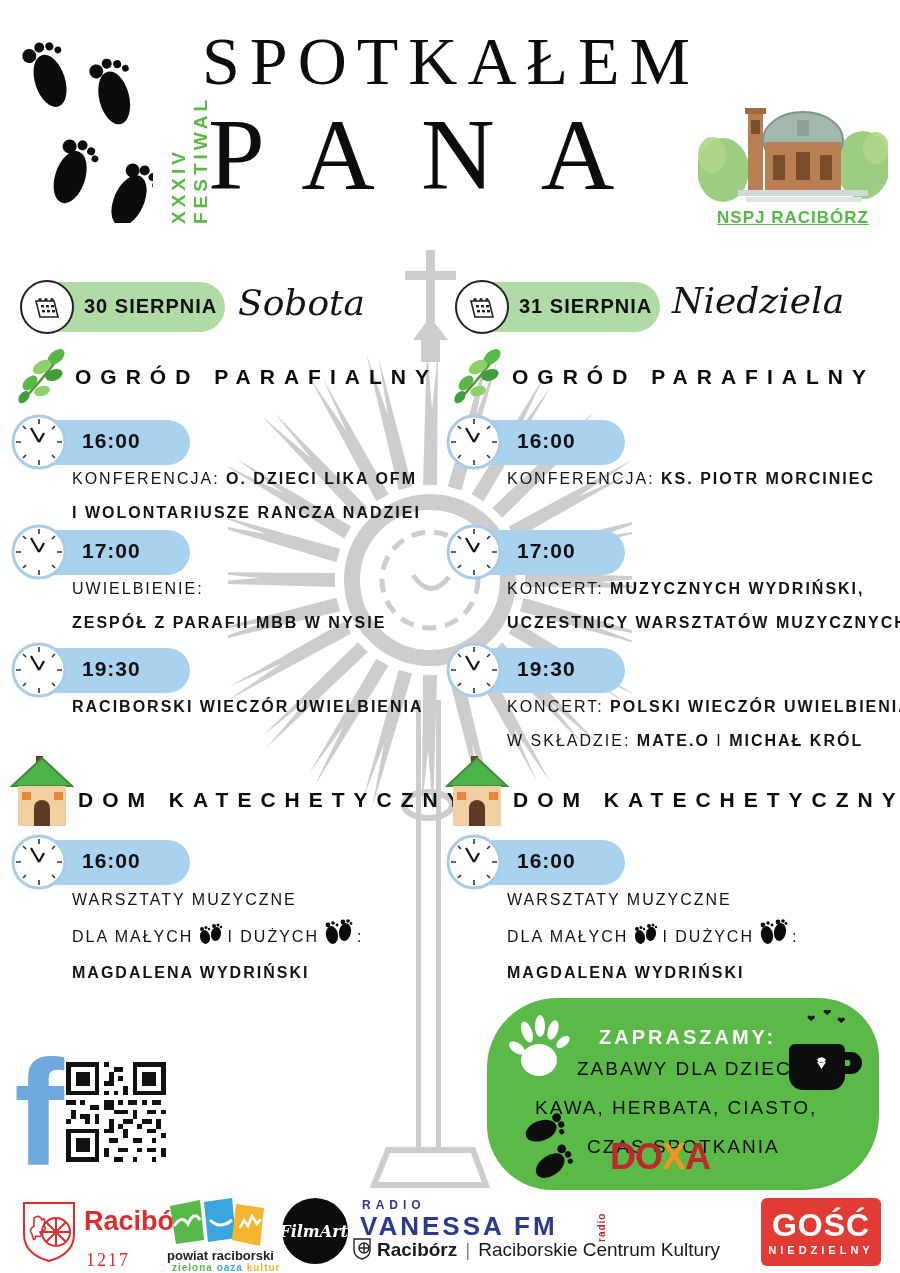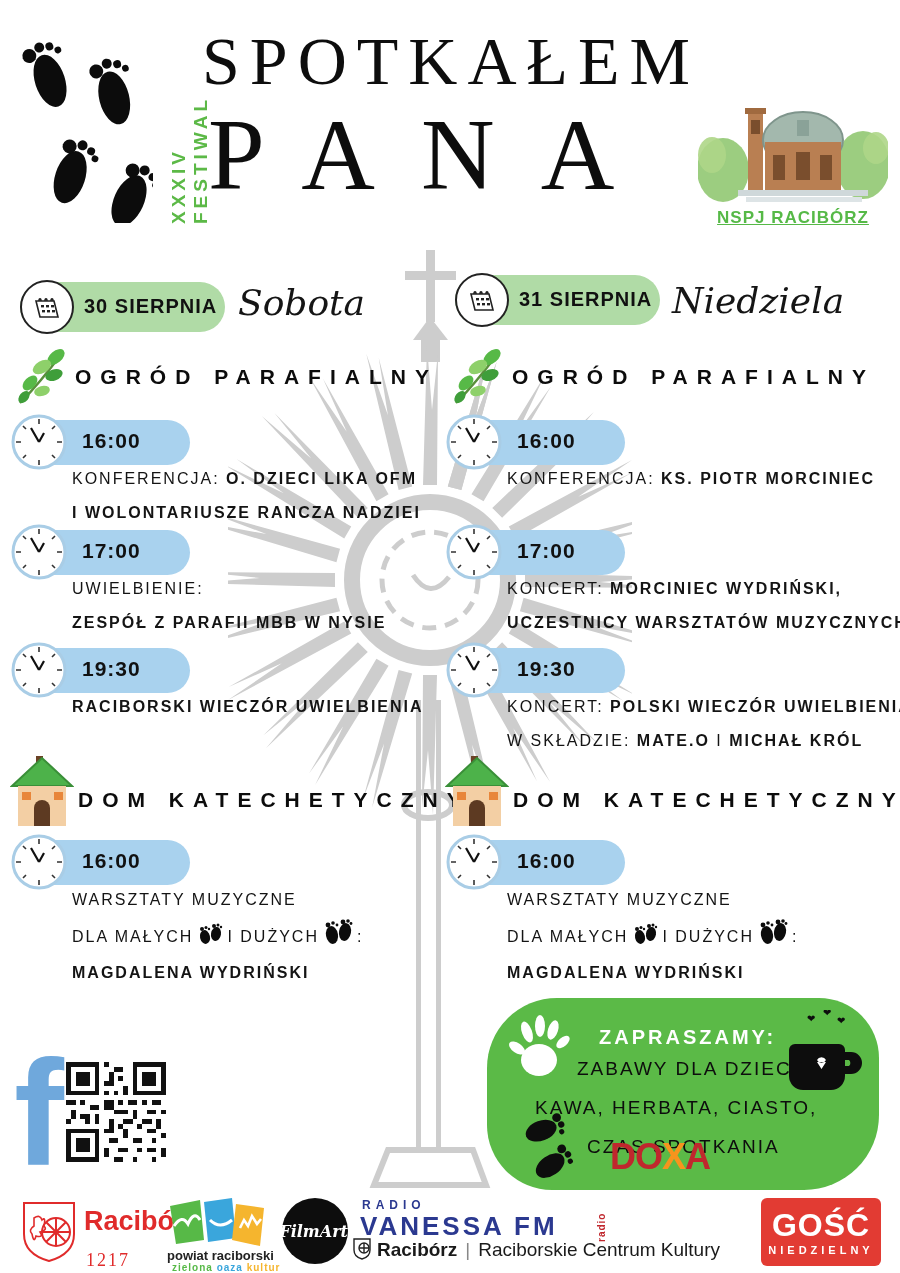--- a/index.html
+++ b/index.html
@@ -294,21 +294,21 @@
         <circle cx="10" cy="5" r="1.8"></circle>
         <circle cx="14" cy="7" r="1.4"></circle>
         <ellipse cx="22" cy="14" rx="6" ry="9" transform="rotate(10 22 14)"></ellipse>
         <circle cx="20" cy="4" r="2.4"></circle>
         <circle cx="25" cy="3" r="1.8"></circle>
         <circle cx="28" cy="5.5" r="1.4"></circle>
       </svg><span>:</span><br>
     <span class="b">MAGDALENA WYDRIŃSKI</span>
   </div>
 
-  <div class="datepill" style="left:455px;top:275px;z-index:2;">
+  <div class="datepill" style="left:455px;top:282px;z-index:2;">
     <div class="circ">
       <svg width="30" height="28" viewBox="0 0 30 28">
           <g stroke="#222" fill="none" stroke-width="1.6">
         <path d="M4 8 L22 8 L26 24 L8 24 Z"></path>
             <path d="M7 8 C7 5 9 5 9 8 M13 8 C13 5 15 5 15 8 M19 8 C19 5 21 5 21 8"></path>
         <g fill="#222" stroke="none">
               <rect x="9" y="12" width="3" height="2.4"></rect>
               <rect x="14" y="12" width="3" height="2.4"></rect>
               <rect x="19" y="12" width="3" height="2.4"></rect>
               <rect x="10" y="17" width="3" height="2.4"></rect>
@@ -351,21 +351,21 @@
     <svg class="clock" width="58" height="58" viewBox="0 0 58 58">
       <circle cx="29" cy="29" r="26" fill="#fff" stroke="#a9cde6" stroke-width="3"></circle>
       <g stroke="#333" stroke-width="1.6">
           <path d="M29 6 V11 M29 47 V52 M6 29 H11 M47 29 H52 M13 13 L16 16 M45 13 L42 16 M13 45 L16 42 M45 45 L42 42"></path>
         </g>
       <path d="M29 29 L21 15 M29 29 L34 20" stroke="#111" stroke-width="2.2"></path>
     </svg>
     <div class="time">17:00</div>
   </div>
   <div class="desc" style="left:507px;top:572px;z-index:2;">
-    <span>KONCERT: </span><span class="b">MORCINIEC WYDRIŃSKI,</span><br>
+    <span>KONCERT: </span><span class="b">MUZYCZNYCH WYDRIŃSKI,</span><br>
     <span></span><span class="b">UCZESTNICY WARSZTATÓW MUZYCZNYCH</span>
   </div>
 
   <div class="pill" style="left:457px;top:648px;z-index:2;">
     <svg class="clock" width="58" height="58" viewBox="0 0 58 58">
       <circle cx="29" cy="29" r="26" fill="#fff" stroke="#a9cde6" stroke-width="3"></circle>
       <g stroke="#333" stroke-width="1.6">
           <path d="M29 6 V11 M29 47 V52 M6 29 H11 M47 29 H52 M13 13 L16 16 M45 13 L42 16 M13 45 L16 42 M45 45 L42 42"></path>
         </g>
       <path d="M29 29 L21 15 M29 29 L34 20" stroke="#111" stroke-width="2.2"></path>

